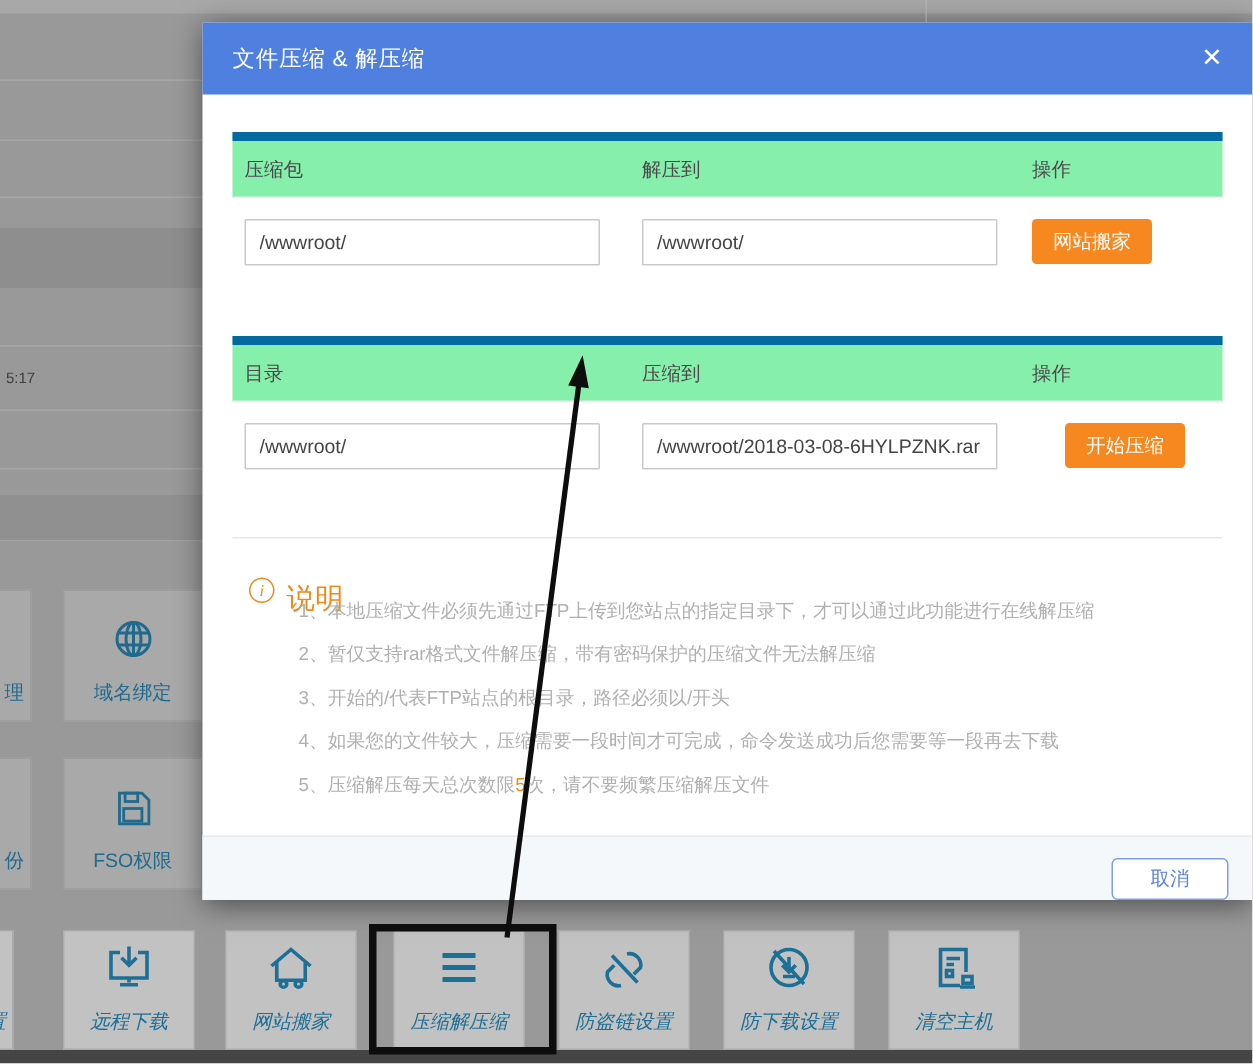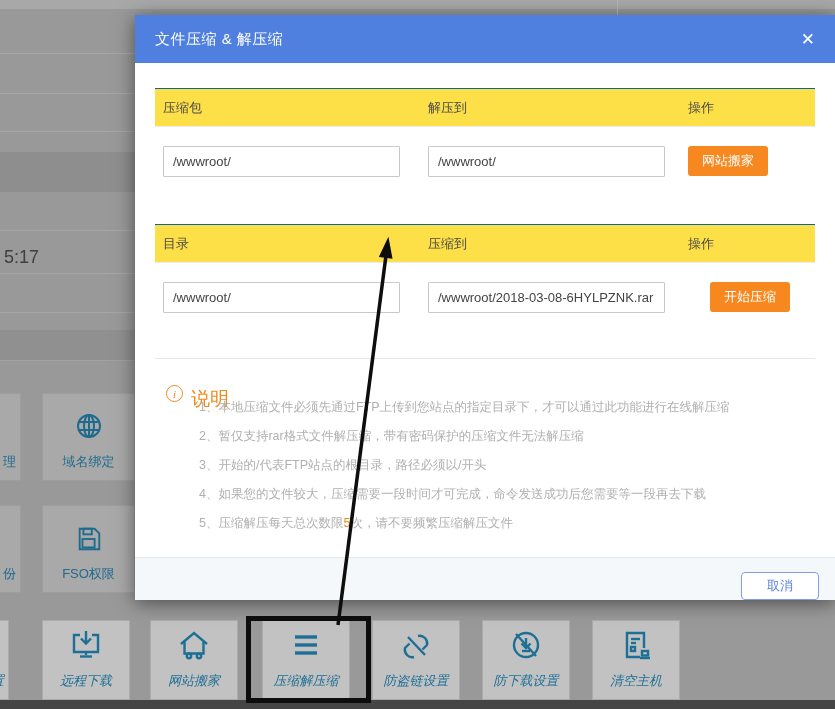--- a/index.html
+++ b/index.html
@@ -6,41 +6,41 @@
   .stage{position:relative;width:835px;height:709px;overflow:hidden;
          font-family:"Liberation Sans","DejaVu Sans",sans-serif;background:#999;}
   .abs{position:absolute;}
 
   
   .bg-topstrip{left:0;top:0;width:835px;height:9px;background:#a8a8a8;}
   .bg-vline{left:617px;top:0;width:1px;height:15px;background:#b6b6b6;}
   .bg-line{left:0;width:135px;height:1px;background:#a7a7a7;}
   .bg-darkband{left:0;top:152px;width:135px;height:40px;background:#8e8e8e;}
   .bg-sectionband{left:0;top:330px;width:135px;height:30px;background:#909090;border-bottom:1px solid #a2a2a2;}
-  .bg-ts{left:4px;top:247px;font-size:18px;color:#3f3f3f;}
+  .bg-ts{left:4px;top:247px;font-size:10px;color:#3f3f3f;}
 
   .card{box-sizing:border-box;display:flex;flex-direction:column;align-items:center;
         justify-content:flex-end;padding-bottom:9px;}
   .card .lbl{font-size:13px;white-space:nowrap;}
   .card svg{margin-bottom:12px;}
   .card-left{width:93px;height:88px;background:#a9a9a9;border:1px solid #9d9d9d;color:#1f6a8d;}
   .card-left .lbl{color:#1f6a8d;}
   .card-bottom{width:88px;height:80px;background:#c2c2c2;border:1px solid #ababab;color:#1d6f96;}
   .card-bottom .lbl{color:#1d6f96;font-style:italic;}
   .partial .lbl{width:100%;text-align:right;padding-right:4px;box-sizing:border-box;}
   .bg-darkstrip{left:0;top:700px;width:835px;height:9px;background:#454545;}
 
   
   .modal{left:135px;top:15px;width:700px;height:585px;background:#fff;z-index:10;
          box-shadow:0 3px 18px rgba(0,0,0,.5);}
   .m-header{left:0;top:0;right:0;height:48px;background:#4f7fdf;display:flex;align-items:center;}
   .m-title{color:#fff;font-size:15px;margin-left:20px;letter-spacing:.5px;}
   .m-close{position:absolute;right:14px;top:0;height:48px;display:flex;align-items:center;
            color:#fff;font-size:17px;font-weight:bold;cursor:pointer;padding:0 6px;}
-  .band{left:20px;right:20px;height:37px;background:#fde047;border-top:1px solid #0369a1;
+  .band{left:20px;right:20px;height:37px;background:#86efac;border-top:6px solid #0369a1;
         border-bottom:1px solid #e9edf0;}
   .band span{position:absolute;top:10px;font-size:13px;color:#4a4a4a;}
   .c1{left:8px;} .c2{left:273px;} .c3{left:533px;}
   .txt{position:absolute;box-sizing:border-box;width:237px;height:31px;border:1px solid #c9c9c9;
        background:#fff;color:#444;font-size:13px;padding:0 9px;border-radius:1px;
        font-family:"Liberation Sans","DejaVu Sans",sans-serif;}
   .btn-orange{position:absolute;width:80px;height:30px;background:#f6881f;border:none;border-radius:3px;
        color:#fff;font-size:13px;cursor:pointer;font-family:"Liberation Sans","DejaVu Sans",sans-serif;}
   .divider{left:20px;right:20px;height:1px;background:#e7e7e7;}
   .note-i{left:31px;top:370px;width:15px;height:15px;border:1px solid #ee8a1c;border-radius:50%;

